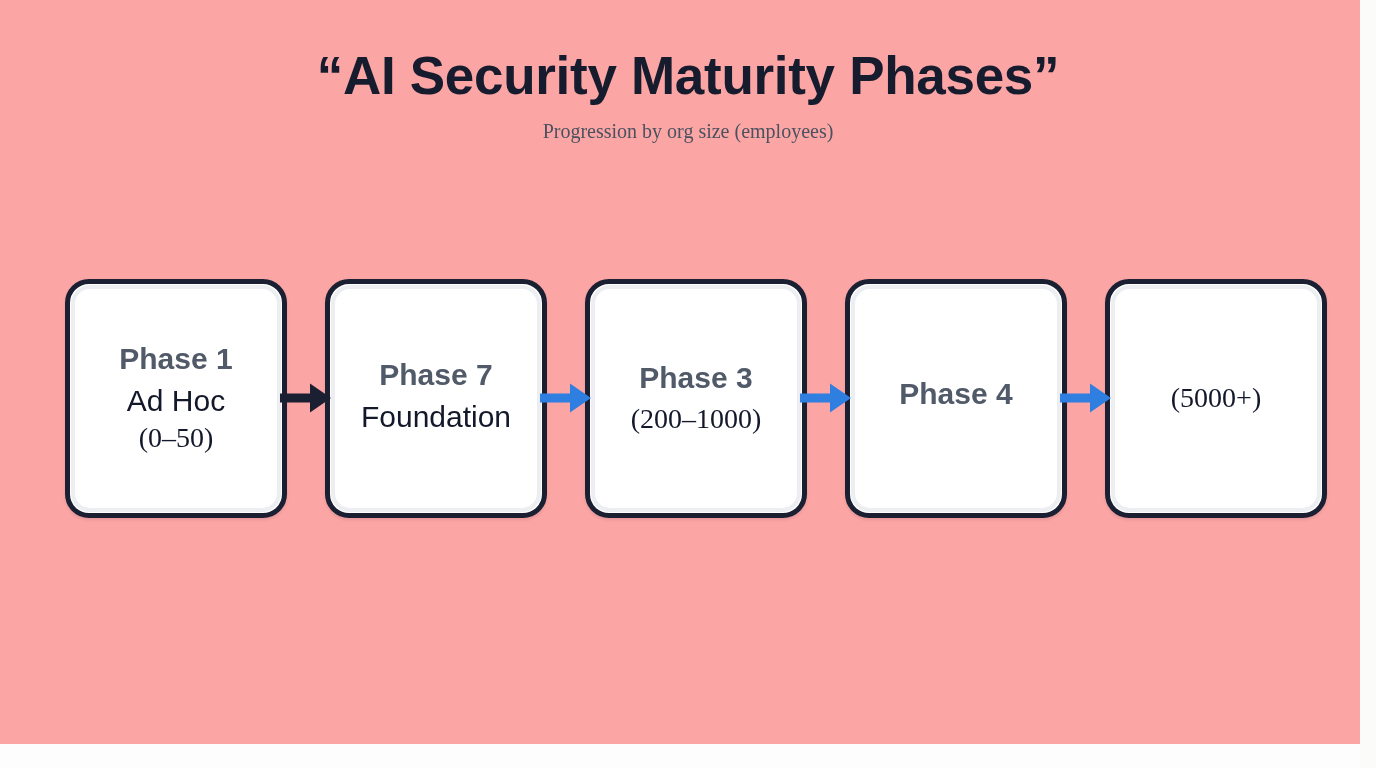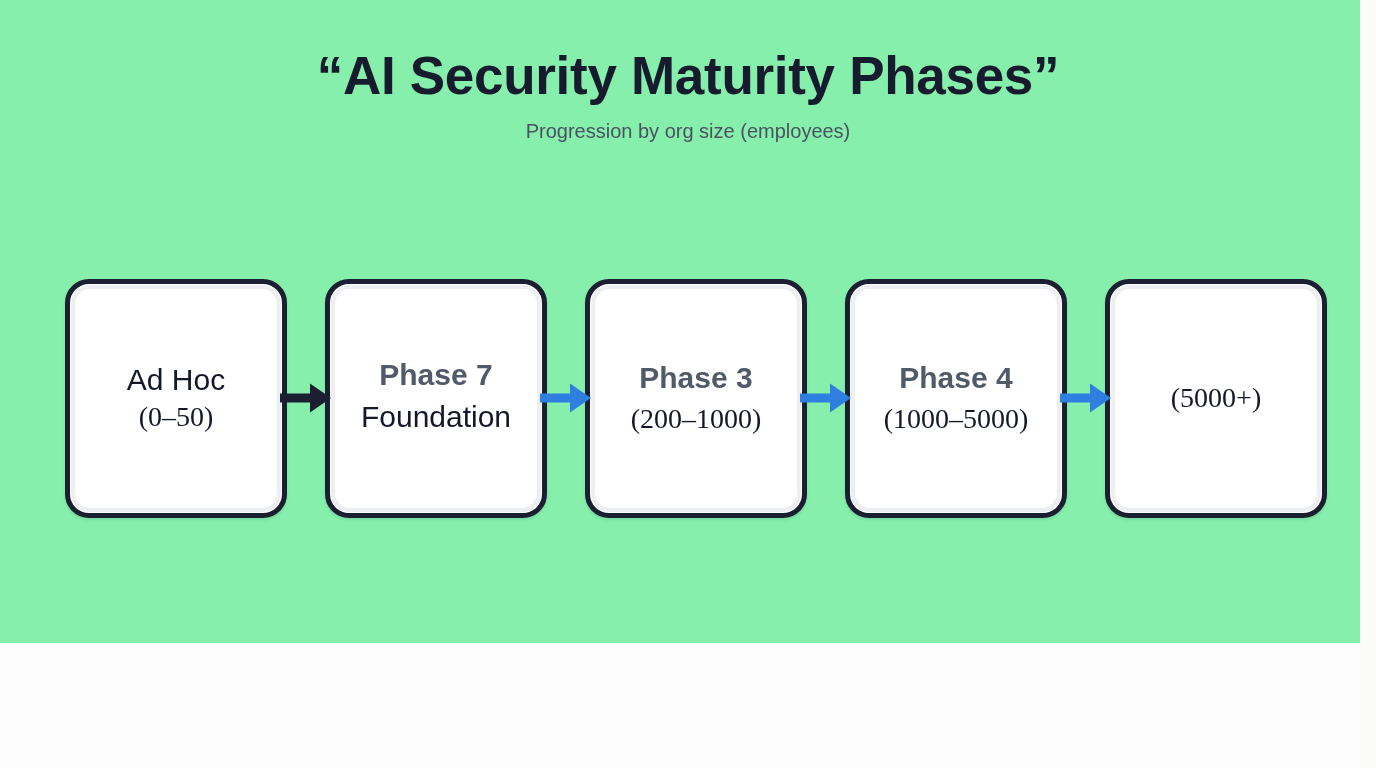--- a/index.html
+++ b/index.html
@@ -11,22 +11,22 @@
     width: 1376px;
     height: 768px;
     background: #fdfdfe;
     font-family: "Liberation Sans", sans-serif;
     overflow: hidden;
     position: relative;
   }
   .canvas {
     position: relative;
     width: 1376px;
-    height: 643px;
-    background: #86efac;
+    height: 744px;
+    background: #fca5a5;
   }
   
   .right-edge {
     position: absolute;
     top: 0;
     right: 0;
     width: 16px;
     height: 768px;
     background: #fbfbfa;
   }
@@ -43,21 +43,21 @@
     font-family: "Liberation Sans", sans-serif;
     font-size: 53px;
     font-weight: bold;
     color: #161c2d;
     letter-spacing: -0.3px;
     line-height: 1.12;
     margin: 0;
     white-space: nowrap;
   }
   .subtitle {
-    font-family: Liberation Sans, sans-serif;
+    font-family: Liberation Serif, serif;
     font-size: 20px;
     font-weight: normal;
     color: #4a5260;
     margin: 14px 0 0 0;
     line-height: 1.2;
     white-space: nowrap;
   }
 
   
   .flow {
@@ -159,20 +159,21 @@
 
   <div class="header">
     <h1 class="title">“AI Security Maturity Phases”</h1>
     <p class="subtitle">Progression by org size (employees)</p>
   </div>
 
   <div class="flow">
 
     <div class="phase-box">
       <div class="box-inner">
+        <div class="phase-label">Phase 1</div>
         <div class="phase-name">Ad Hoc</div>
         <div class="phase-range">(0–50)</div>
       </div>
     </div>
 
     <div class="arrow">
       <svg width="52" height="32" viewBox="0 0 52 32" aria-hidden="true">
         <path d="M0 11.5 H30 V1.5 L51 16 L30 30.5 V20.5 H0 Z" fill="#1a2032"></path>
       </svg>
     </div>
@@ -199,21 +200,20 @@
 
     <div class="arrow">
       <svg width="52" height="32" viewBox="0 0 52 32" aria-hidden="true">
         <path d="M0 11.5 H30 V1.5 L51 16 L30 30.5 V20.5 H0 Z" fill="#2f7fe0"></path>
       </svg>
     </div>
 
     <div class="phase-box">
       <div class="box-inner">
         <div class="phase-label">Phase 4</div>
-        <div class="phase-range">(1000–5000)</div>
       </div>
     </div>
 
     <div class="arrow">
       <svg width="52" height="32" viewBox="0 0 52 32" aria-hidden="true">
         <path d="M0 11.5 H30 V1.5 L51 16 L30 30.5 V20.5 H0 Z" fill="#2f7fe0"></path>
       </svg>
     </div>
 
     <div class="phase-box">

